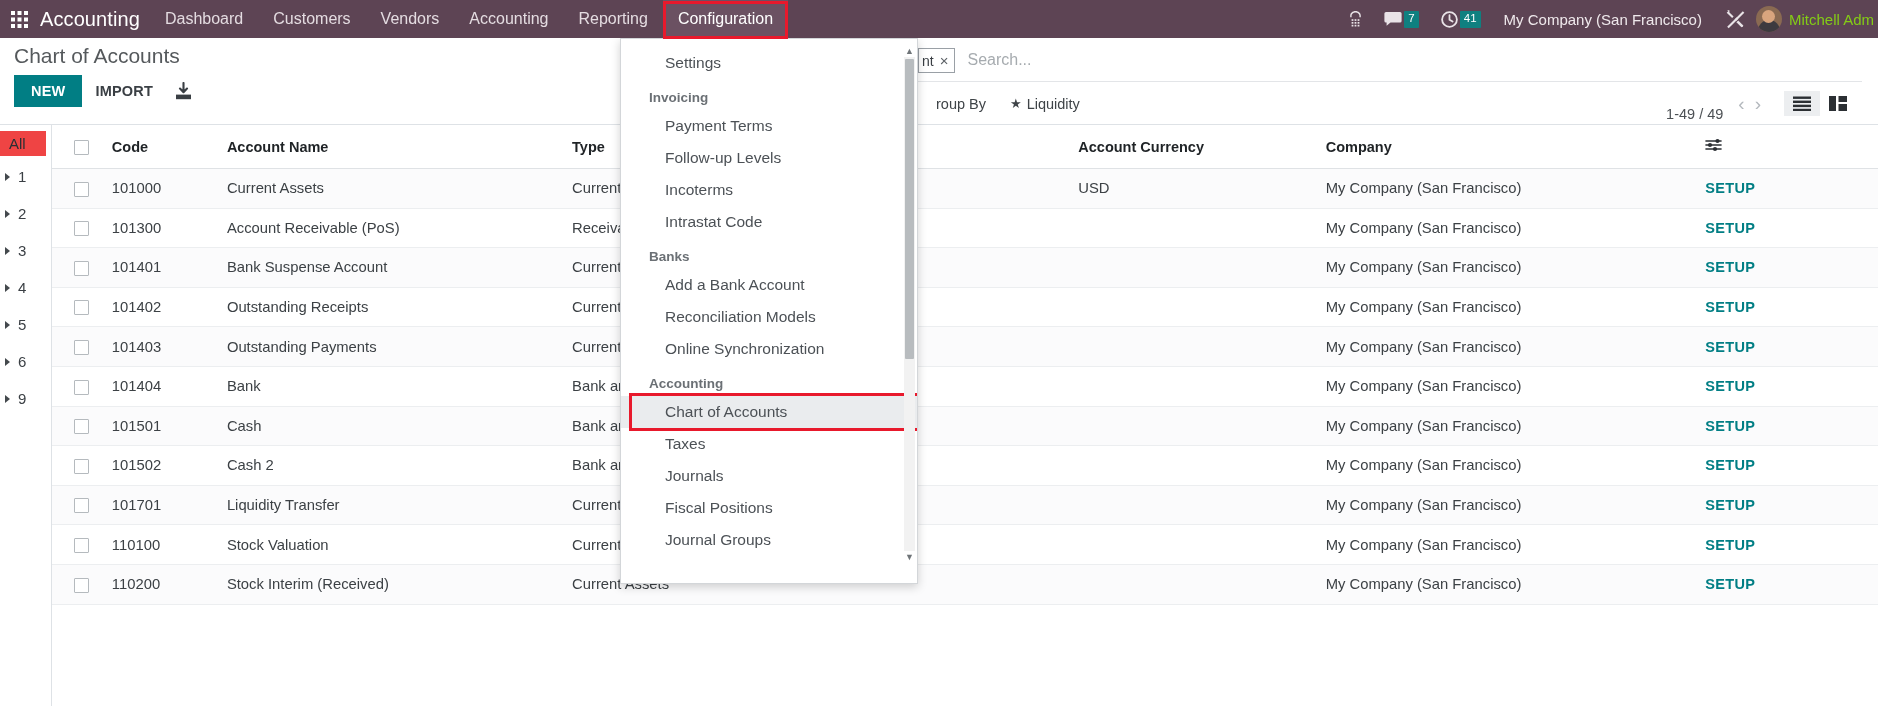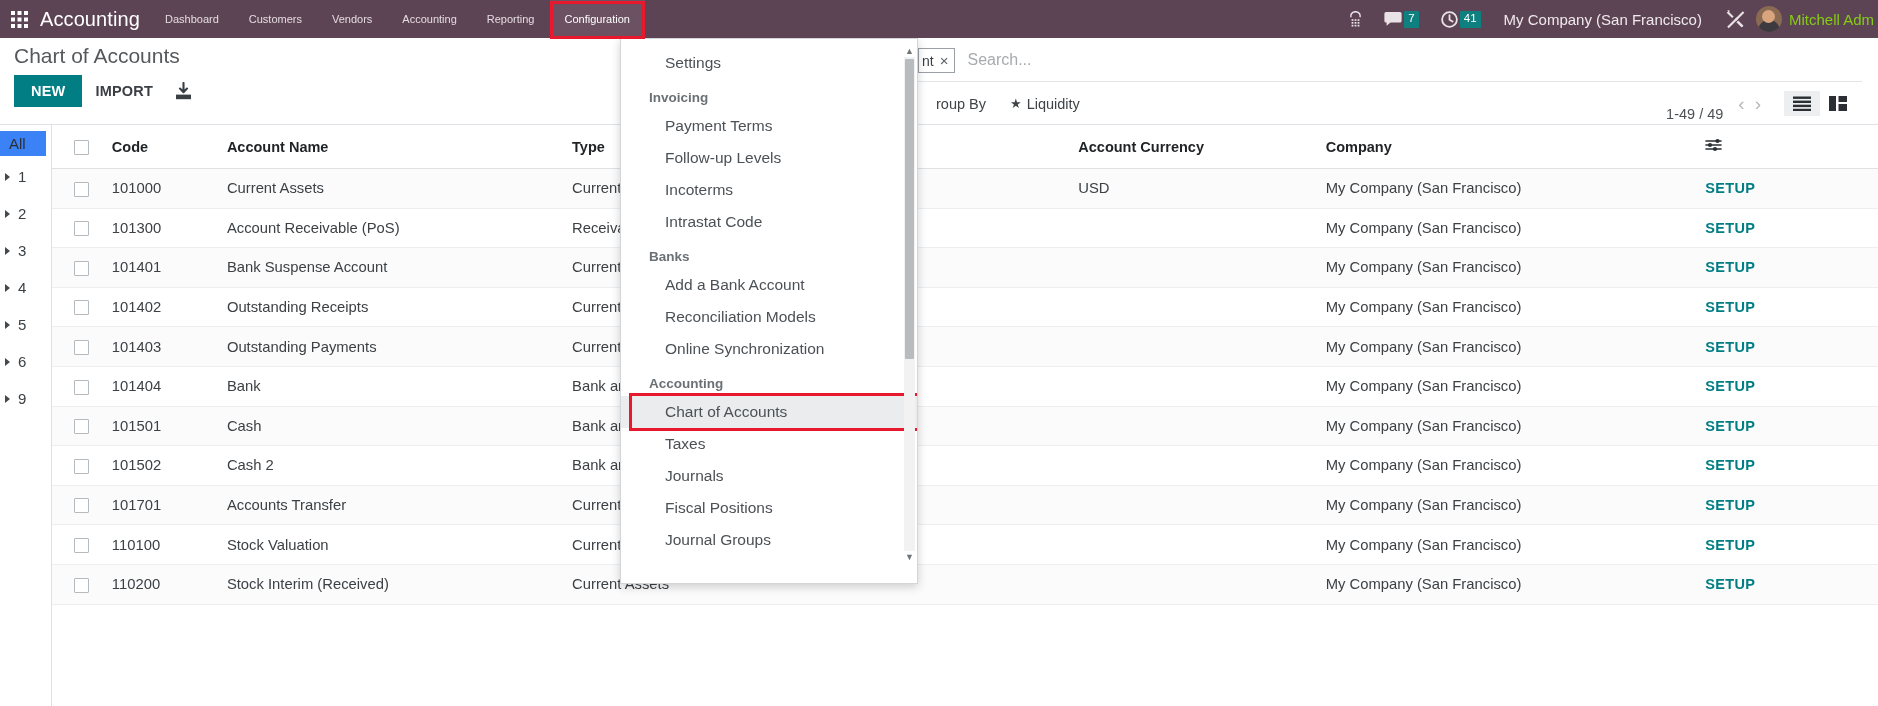--- a/index.html
+++ b/index.html
@@ -31,21 +31,21 @@
     color: #ffffff;
     padding: 0 10px 0 2px;
     white-space: nowrap;
     letter-spacing: .1px;
   }
   .nav-items { display: flex; align-items: center; height: 100%; }
   .nav-item {
     padding: 8px 15px;
     height: 100%;
     display: flex; align-items: center;
-    font-size: 11px;
+    font-size: 16px;
     color: #e4dce1;
     white-space: nowrap;
     cursor: pointer;
   }
   .nav-item.active { background: #6b5162; color: #fff; }
   .nav-item.highlighted {
     position: relative;
   }
   .nav-item.highlighted::after {
     content: "";
@@ -255,21 +255,21 @@
     overflow: hidden;
   }
   .sidebar {
     width: 52px;
     flex: none;
     background: #fff;
     border-right: 1px solid #dee2e6;
     padding-top: 4px;
   }
   .side-all {
-    background: #3b82f6;
+    background: #ef4444;
     color: #2b2f33;
     font-size: 15px;
     padding: 4px 0 4px 9px;
     margin: 2px 5px 2px 0;
     cursor: pointer;
   }
   .side-node {
     display: flex;
     align-items: center;
     font-size: 15px;
@@ -696,21 +696,21 @@
             <td class="col-code">101502</td>
             <td class="col-name">Cash 2</td>
             <td class="col-type">Bank and Cash</td>
             <td class="col-curr"></td>
             <td class="col-comp">My Company (San Francisco)</td>
             <td class="col-setup"><button class="setup-btn">SETUP</button></td>
           </tr>
           <tr class="row">
             <td class="col-check"><span class="cb"></span></td>
             <td class="col-code">101701</td>
-            <td class="col-name">Accounts Transfer</td>
+            <td class="col-name">Liquidity Transfer</td>
             <td class="col-type">Current Assets</td>
             <td class="col-curr"></td>
             <td class="col-comp">My Company (San Francisco)</td>
             <td class="col-setup"><button class="setup-btn">SETUP</button></td>
           </tr>
           <tr class="row">
             <td class="col-check"><span class="cb"></span></td>
             <td class="col-code">110100</td>
             <td class="col-name">Stock Valuation</td>
             <td class="col-type">Current Assets</td>

